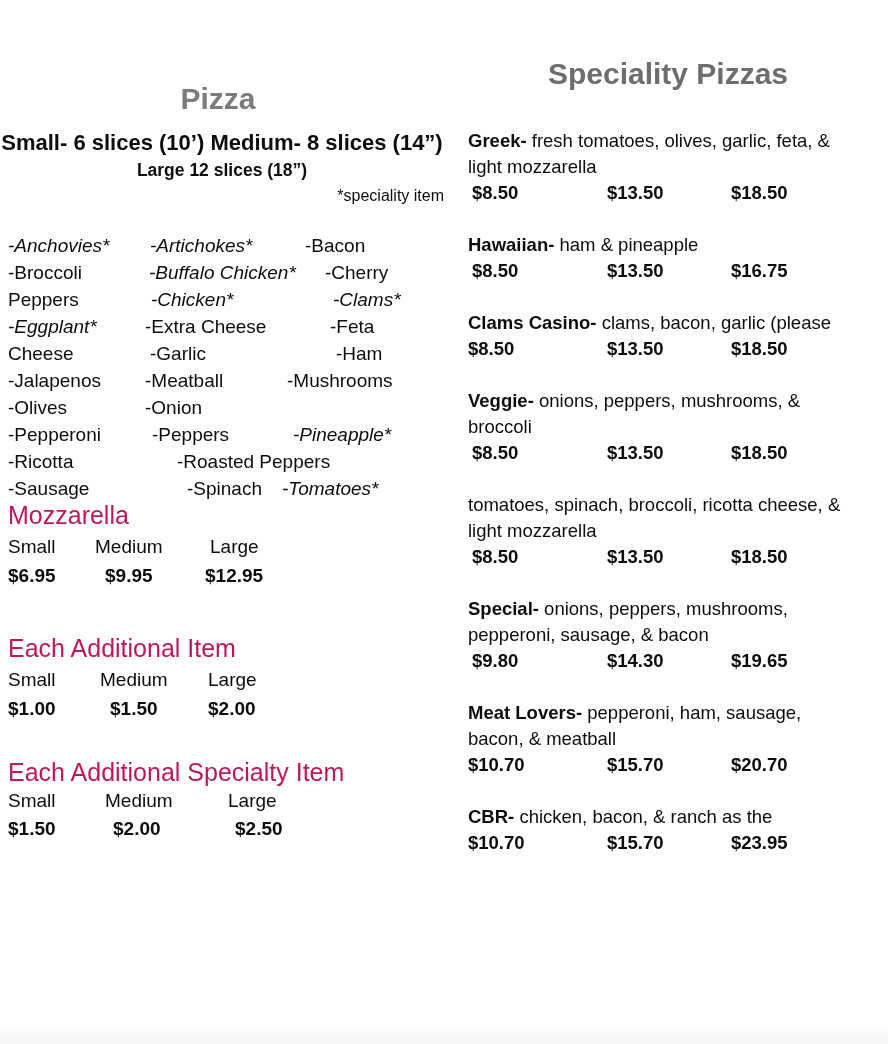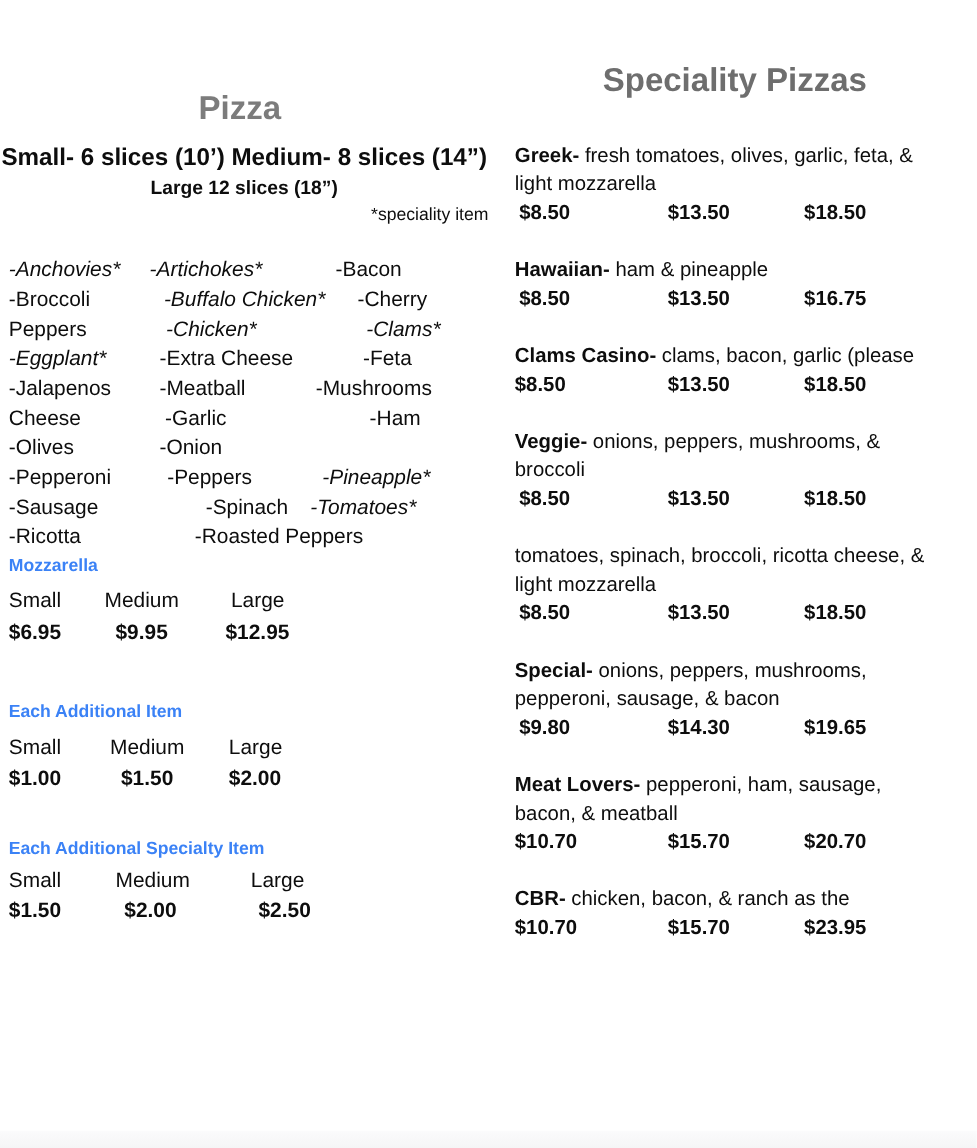--- a/index.html
+++ b/index.html
@@ -21,21 +21,21 @@
   .sub1{position:absolute;left:-8px;top:132px;width:444px;text-align:center;
     font-size:22px;font-weight:700;line-height:22px;}
   .sub2{position:absolute;left:-8px;top:159px;width:444px;text-align:center;
     font-size:17.5px;font-weight:700;line-height:22px;}
   .note{position:absolute;left:-8px;top:186px;width:444px;text-align:right;
     font-size:16px;line-height:20px;}
   .toppings{position:absolute;left:0;top:208px;width:430px;font-size:19px;}
   .trow{position:relative;height:27px;}
   .trow span{position:absolute;top:0;white-space:nowrap;line-height:27px;margin-top:24px;}
 
-  .sec-head{position:absolute;left:0;width:420px;font-size:16px;font-weight:700;color:#3b82f6;line-height:24px;}
+  .sec-head{position:absolute;left:0;width:420px;font-size:25px;font-weight:400;color:#be185d;line-height:24px;}
   .sizerow,.pricerow{position:absolute;left:0;width:420px;height:26px;font-size:19px;}
   .sizerow span,.pricerow span{position:absolute;top:0;white-space:nowrap;line-height:26px;}
   .pricerow span{font-weight:700;text-align:center;}
 
   
   .right-title{position:absolute;left:468px;top:56px;width:400px;text-align:center;
     font-size:30px;font-weight:700;color:#6e6e6e;line-height:36px;}
   .items{position:absolute;left:468px;top:128px;width:412px;font-size:18.5px;}
   .item{margin-bottom:26px;}
   .iline{height:26px;line-height:26px;white-space:nowrap;}
@@ -54,65 +54,65 @@
 
   <div class="left-col">
     <div class="pizza-title">Pizza</div>
     <div class="sub1 nowrap">Small- 6 slices (10’) Medium- 8 slices (14”)</div>
     <div class="sub2 nowrap">Large 12 slices (18”)</div>
     <div class="note">*speciality item</div>
 
     <div class="toppings">
       <div class="trow">
         <span class="it" style="left:0">-Anchovies*</span>
-        <span class="it" style="left:128px">-Artichokes*</span>
+        <span class="it" style="left:142px">-Artichokes*</span>
         <span style="left:297px">-Bacon</span>
       </div>
       <div class="trow">
         <span style="left:0">-Broccoli</span>
         <span class="it" style="left:141px">-Buffalo Chicken*</span>
         <span style="left:317px">-Cherry</span>
       </div>
       <div class="trow">
         <span style="left:0">Peppers</span>
         <span class="it" style="left:143px">-Chicken*</span>
         <span class="it" style="left:325px">-Clams*</span>
       </div>
       <div class="trow">
         <span class="it" style="left:0">-Eggplant*</span>
         <span style="left:137px">-Extra Cheese</span>
         <span style="left:322px">-Feta</span>
       </div>
       <div class="trow">
+        <span style="left:0">Cheese</span>
+        <span style="left:142px">-Garlic</span>
+        <span style="left:328px">-Ham</span>
+      </div>
+      <div class="trow">
         <span style="left:0">-Jalapenos</span>
         <span style="left:137px">-Meatball</span>
         <span style="left:279px">-Mushrooms</span>
       </div>
       <div class="trow">
-        <span style="left:0">Cheese</span>
-        <span style="left:142px">-Garlic</span>
-        <span style="left:328px">-Ham</span>
-      </div>
-      <div class="trow">
         <span style="left:0">-Olives</span>
         <span style="left:137px">-Onion</span>
       </div>
       <div class="trow">
         <span style="left:0">-Pepperoni</span>
         <span style="left:144px">-Peppers</span>
         <span class="it" style="left:285px">-Pineapple*</span>
       </div>
       <div class="trow">
+        <span style="left:0">-Ricotta</span>
+        <span style="left:169px">-Roasted Peppers</span>
+      </div>
+      <div class="trow">
         <span style="left:0">-Sausage</span>
         <span style="left:179px">-Spinach</span>
         <span class="it" style="left:274px">-Tomatoes*</span>
-      </div>
-      <div class="trow">
-        <span style="left:0">-Ricotta</span>
-        <span style="left:169px">-Roasted Peppers</span>
       </div>
     </div>
 
     <div class="sec-head" style="top:503px">Mozzarella</div>
     <div class="sizerow" style="top:534px">
       <span style="left:0">Small</span>
       <span style="left:87px">Medium</span>
       <span style="left:202px">Large</span>
     </div>
     <div class="pricerow" style="top:563px">

